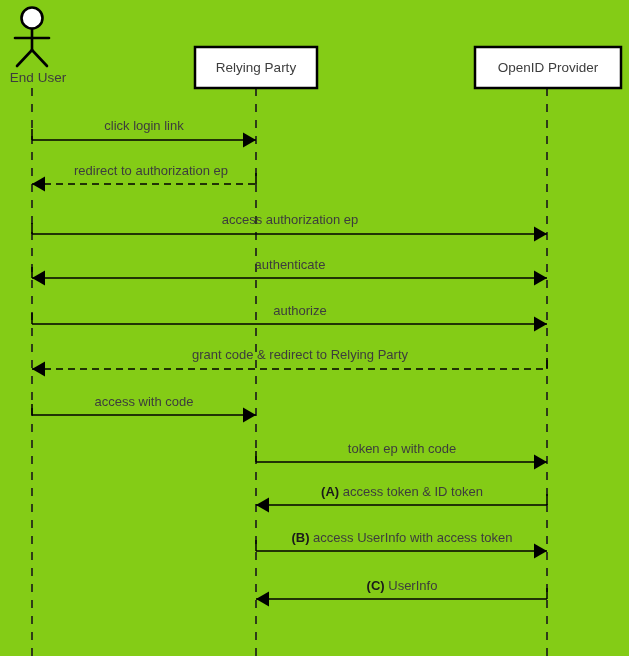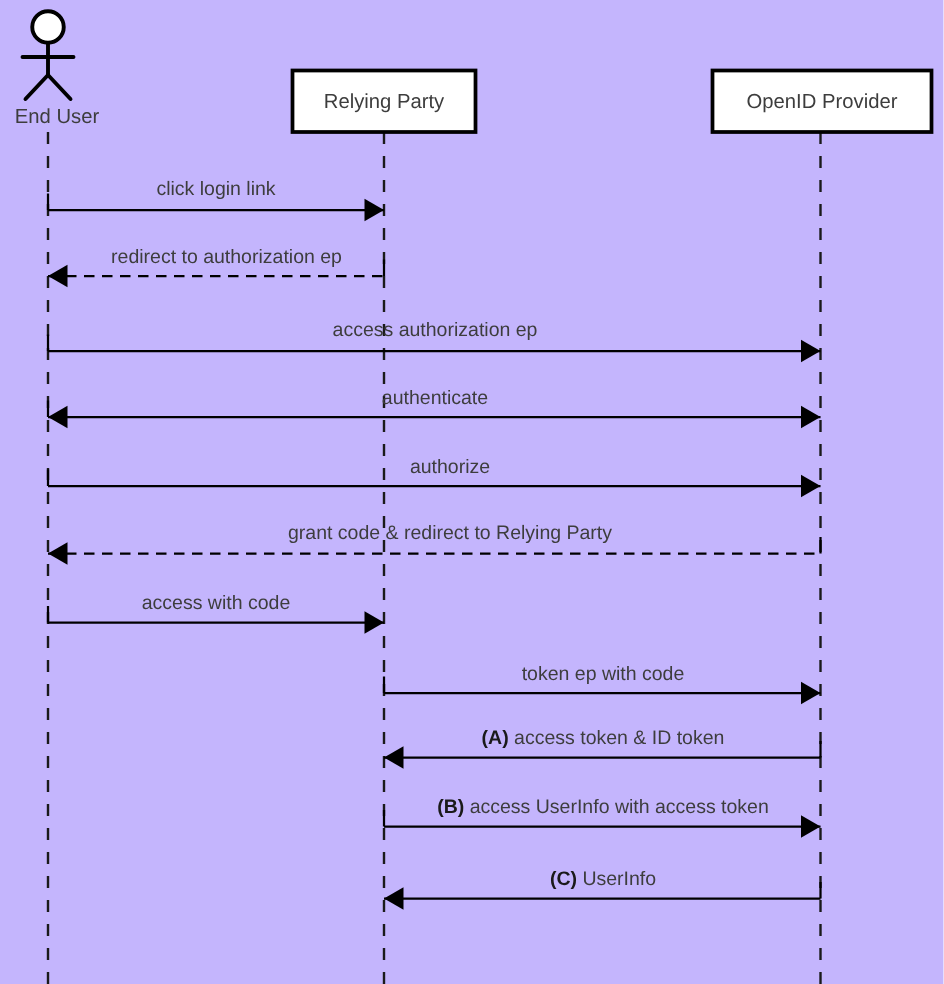--- a/index.html
+++ b/index.html
@@ -7,21 +7,21 @@
     padding: 0;
     background: #ffffff;
   }
   body {
     font-family: "Liberation Sans", sans-serif;
   }
   #diagram-root {
     position: relative;
     width: 629px;
     height: 656px;
-    background: #c4b5fd;
+    background: #84cc16;
     overflow: hidden;
   }
   svg.diagram-svg {
     display: block;
     width: 629px;
     height: 656px;
   }
   .participant-box {
     fill: #ffffff;
     stroke: #000000;

